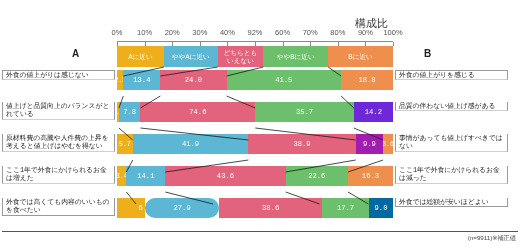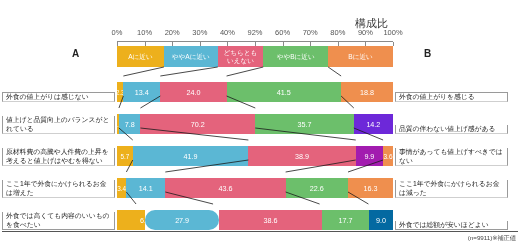--- a/index.html
+++ b/index.html
@@ -50,21 +50,21 @@
   }
   #head-a{left:72px;}
   #head-b{left:424px;}
 
   
   #rows{
     position:absolute;left:0;top:70px;width:520px;
   }
   .row{
     position:relative;height:32px;
-    display:flex;align-items:flex-end;
+    display:flex;align-items:flex-start;font-family:Liberation Mono, monospace;
   }
   .lbl{
     box-sizing:border-box;
     display:flex;align-items:center;
     font-size:6.8px;line-height:1.25;color:#222;
     border-bottom:1px solid #cfcfcf;
   }
   .lbl-left{
     width:113px;margin-left:2px;padding:0 3px 0 3px;
     border-left:1px solid #9a9a9a;border-right:1px solid #9a9a9a;
@@ -164,21 +164,21 @@
           </div>
         </div>
         <div class="lbl lbl-right">外食の値上がりを感じる</div>
       </div>
       <div class="row">
         <div class="lbl lbl-left">値上げと品質向上のバランスがとれている</div>
         <div class="barcell">
           <div class="bar">
             <div class="seg tiny" style="background: rgb(237, 176, 28); width: 0.7%;">0.7</div>
             <div class="seg" style="background: rgb(91, 183, 212); width: 7.8%;">7.8</div>
-            <div class="seg" style="background: rgb(228, 99, 124); width: 41.6%;">70.2</div>
+            <div class="seg" style="background: rgb(228, 99, 124); width: 41.6%;">74.6</div>
             <div class="seg" style="background: rgb(108, 191, 107); width: 35.7%;">35.7</div>
             <div class="seg" style="background: #6d28d9; width: 14.2%;">14.2</div>
           </div>
         </div>
         <div class="lbl lbl-right">品質の伴わない値上げ感がある</div>
       </div>
       <div class="row">
         <div class="lbl lbl-left">原材料費の高騰や人件費の上昇を考えると値上げはやむを得ない</div>
         <div class="barcell">
           <div class="bar">

